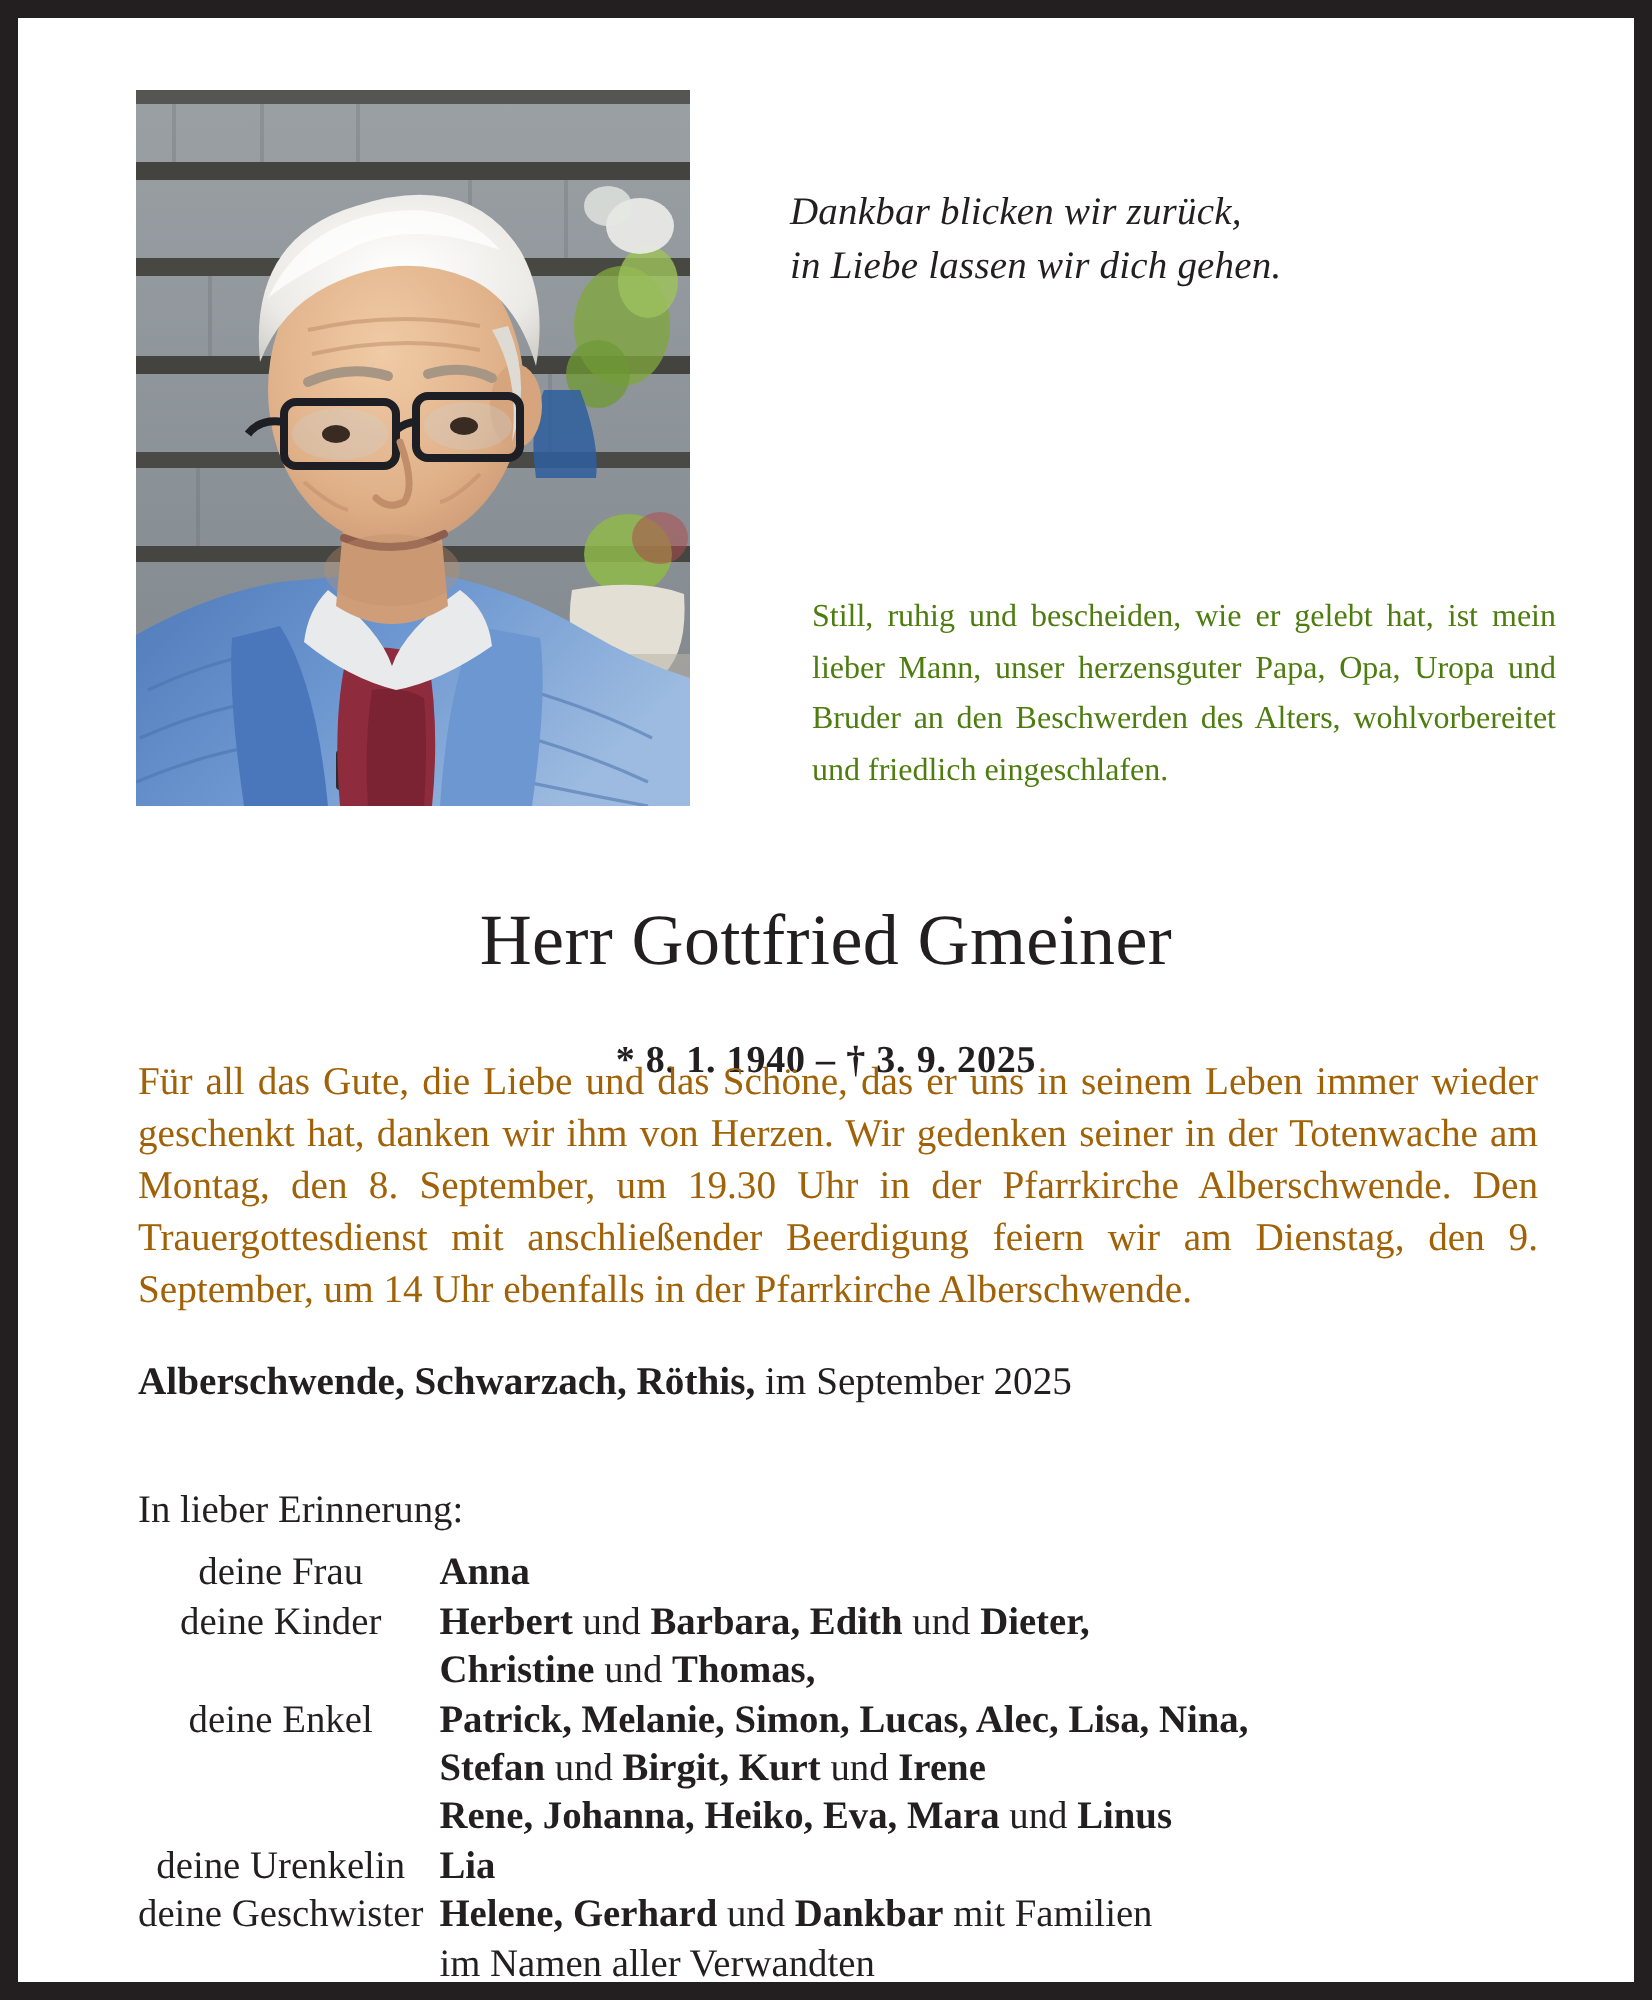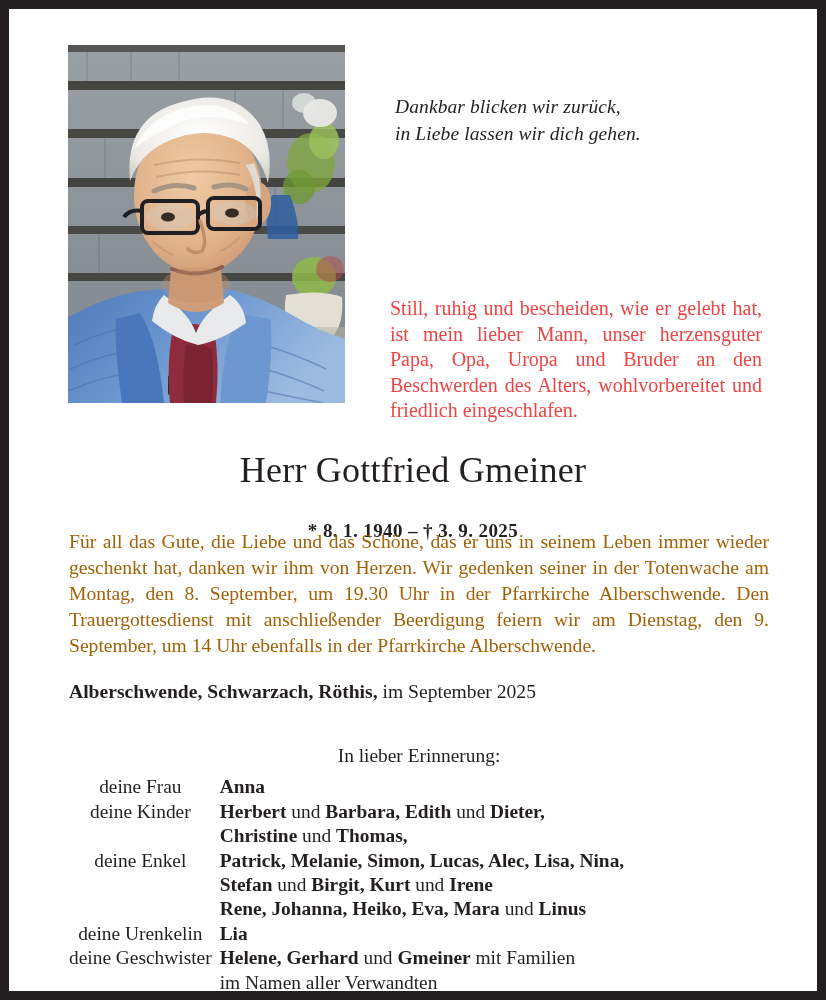--- a/index.html
+++ b/index.html
@@ -33,25 +33,25 @@
     left:386px;top:84px;
     width:390px;
     font-style:italic;
     font-size:19.5px;
     line-height:27px;
     color:#231f20;
     letter-spacing:.1px;
   }
   .lead{
     position:absolute;
-    left:381px;top:287px;
+    left:397px;top:287px;
     width:372px;
-    font-size:20px;
+    font-size:16px;
     line-height:25.6px;
-    color:#ef4444;
+    color:#4d7c0f;
     text-align:justify;
     text-align-last:left;
   }
 
   
   .name{
     position:absolute;
     left:0;top:432px;
     width:808px;
     text-align:center;
@@ -98,21 +98,20 @@
   
   .memorial{
     position:absolute;
     left:60px;top:735px;
     width:700px;
     font-size:19.4px;
     line-height:24.4px;
     color:#231f20;
   }
   .memorial-heading{
-    text-align:center;
   }
   .fam{
     display:table;
     border-collapse:collapse;
     margin-top:7px;
   }
   .fam-row{display:table-row;}
   .fam-label{
     display:table-cell;
     text-align:center;
@@ -294,21 +293,21 @@
         <div class="fam-row">
           <div class="fam-label"></div>
           <div class="fam-names"><b>Rene, Johanna, Heiko, Eva, Mara</b><span> und </span><b>Linus</b></div>
         </div>
         <div class="fam-row">
           <div class="fam-label">deine Urenkelin</div>
           <div class="fam-names"><b>Lia</b></div>
         </div>
         <div class="fam-row">
           <div class="fam-label">deine Geschwister</div>
-          <div class="fam-names"><b>Helene, Gerhard</b><span> und </span><b>Gmeiner</b><span> mit Familien</span></div>
+          <div class="fam-names"><b>Helene, Gerhard</b><span> und </span><b>Dankbar</b><span> mit Familien</span></div>
         </div>
         <div class="fam-row">
           <div class="fam-label"></div>
           <div class="fam-names"><span>im Namen aller Verwandten</span></div>
         </div>
       </div>
   </div>
 
 </div>
 

